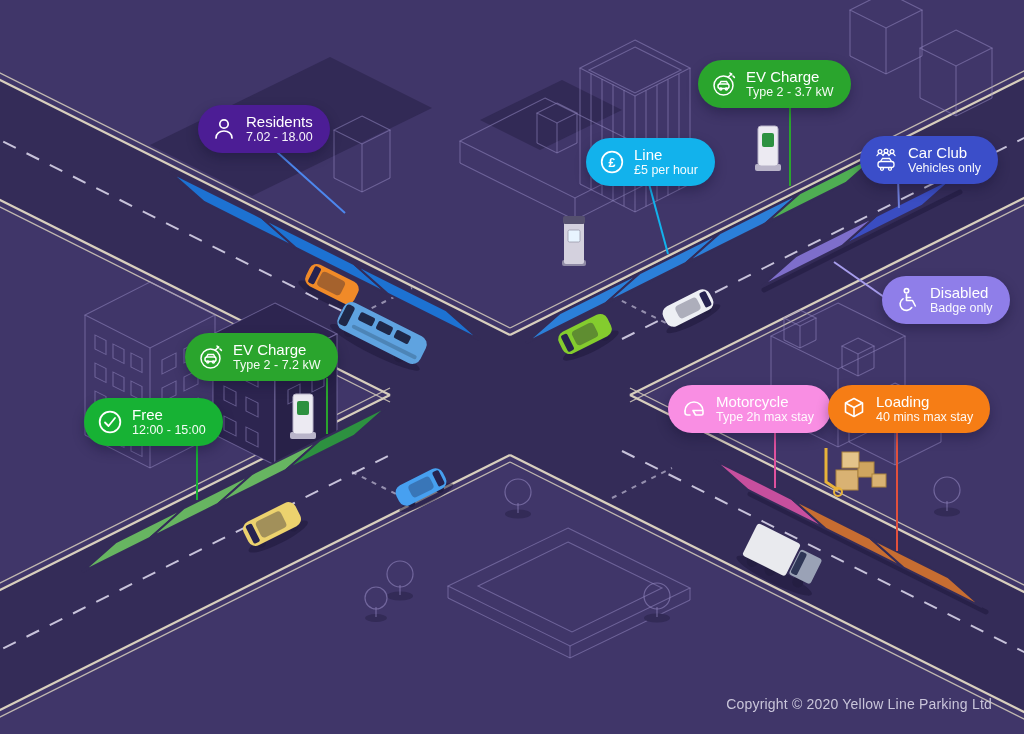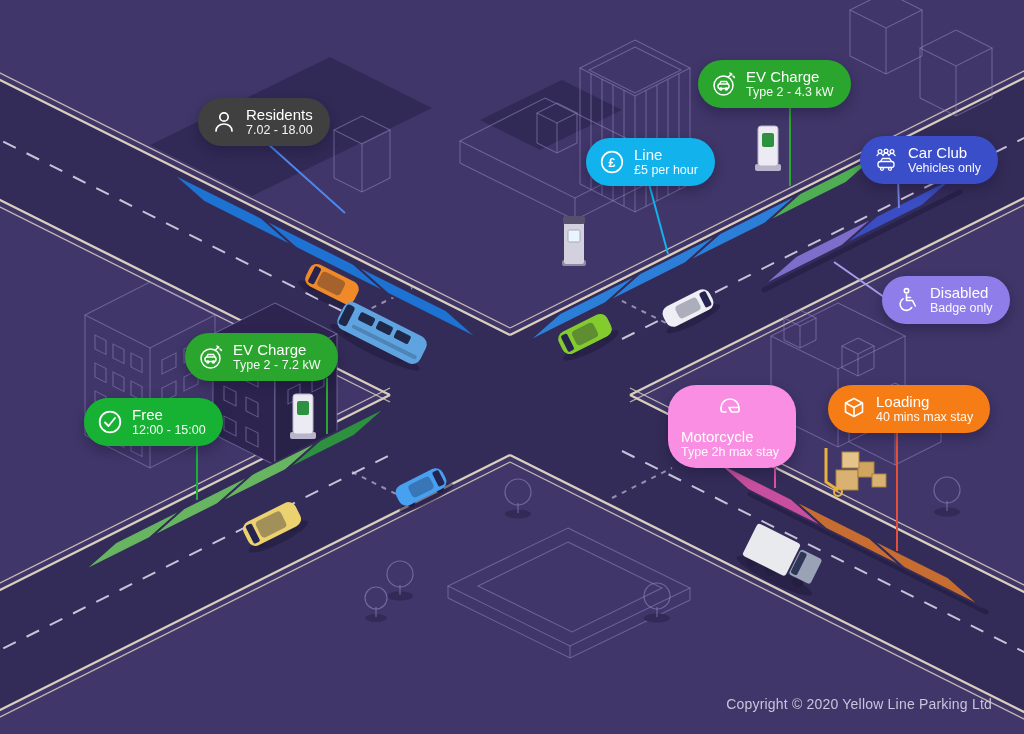--- a/index.html
+++ b/index.html
@@ -354,21 +354,21 @@
     <line x1="648" y1="180" x2="668" y2="254" stroke="#12b2ec"></line>
     <line x1="898" y1="178" x2="899" y2="208" stroke="#6f7fdb"></line>
     <line x1="884" y1="297" x2="834" y2="262" stroke="#a79ded"></line>
     <line x1="327" y1="378" x2="327" y2="434" stroke="#2aa52d"></line>
     <line x1="197" y1="441" x2="197" y2="500" stroke="#17b234"></line>
     <line x1="775" y1="426" x2="775" y2="488" stroke="#e0519e"></line>
     <line x1="897" y1="426" x2="897" y2="551" stroke="#e2503c"></line>
   </g>
 </svg>
 
-<div class="badge" style="left: 198px; top: 98px; background-color: #404040;">
+<div class="badge" style="left: 198px; top: 105px; background-color: #4c1d95;">
   <span class="bicon">
     <svg width="26" height="26" viewBox="0 0 26 26" fill="none" stroke="#fff" stroke-width="1.7" stroke-linecap="round">
       <circle cx="13" cy="8" r="4.2"></circle>
           <path d="M5 22c0-4.4 3.6-7 8-7s8 2.6 8 7"></path>
     </svg>
   </span>
   <span class="btext">
         <b class="t">Residents</b>
         <span class="s">7.02 - 18.00</span>
       </span>
@@ -380,21 +380,21 @@
       <circle cx="12.5" cy="14.5" r="9.5"></circle>
       <rect x="7" y="13" width="11" height="4.5" rx="2"></rect>
           <path d="M8.5 13l1.5-2.6h5.5l1.5 2.6"></path>
       <circle cx="9.8" cy="18" r="1"></circle>
           <circle cx="15.4" cy="18" r="1"></circle>
       <path d="M17.4 6l3.2-3.2M19 2l1.6 1.6M22 5l1.4 1.4"></path>
     </svg>
   </span>
   <span class="btext">
         <b class="t">EV Charge</b>
-        <span class="s">Type 2 - 4.3 kW</span>
+        <span class="s">Type 2 - 3.7 kW</span>
       </span>
 </div>
 
 <div class="badge" style="left: 586px; top: 138px; background-color: rgb(18, 178, 236);">
   <span class="bicon">
     <svg width="26" height="26" viewBox="0 0 26 26" fill="none" stroke="#fff" stroke-width="1.7">
       <circle cx="13" cy="13" r="10.3"></circle>
       <text x="13" y="17.6" text-anchor="middle" font-size="12.5" font-weight="bold" fill="#fff" stroke="none" font-family="Liberation Sans, sans-serif">£</text>
     </svg>
   </span>
@@ -461,21 +461,21 @@
       <circle cx="13" cy="13" r="10.3"></circle>
           <path d="M8 13.5l3.5 3.5 6.5-8"></path>
     </svg>
   </span>
   <span class="btext">
         <b class="t">Free</b>
         <span class="s">12:00 - 15:00</span>
       </span>
 </div>
 
-<div class="badge" style="left: 668px; top: 385px; background-color: rgb(249, 142, 227); flex-direction: column;">
+<div class="badge" style="left: 668px; top: 385px; background-color: rgb(249, 142, 227);">
   <span class="bicon">
     <svg width="26" height="26" viewBox="0 0 26 26" fill="none" stroke="#fff" stroke-width="1.6" stroke-linecap="round" stroke-linejoin="round">
       <path d="M4 15a9 9 0 0 1 18 0v2.5a1.5 1.5 0 0 1-1.5 1.5h-6l-2.5-4.5H22"></path>
       <path d="M4 15v1.5A2.5 2.5 0 0 0 6.5 19H9"></path>
     </svg>
   </span>
   <span class="btext">
         <b class="t">Motorcycle</b>
         <span class="s">Type 2h max stay</span>
       </span>

